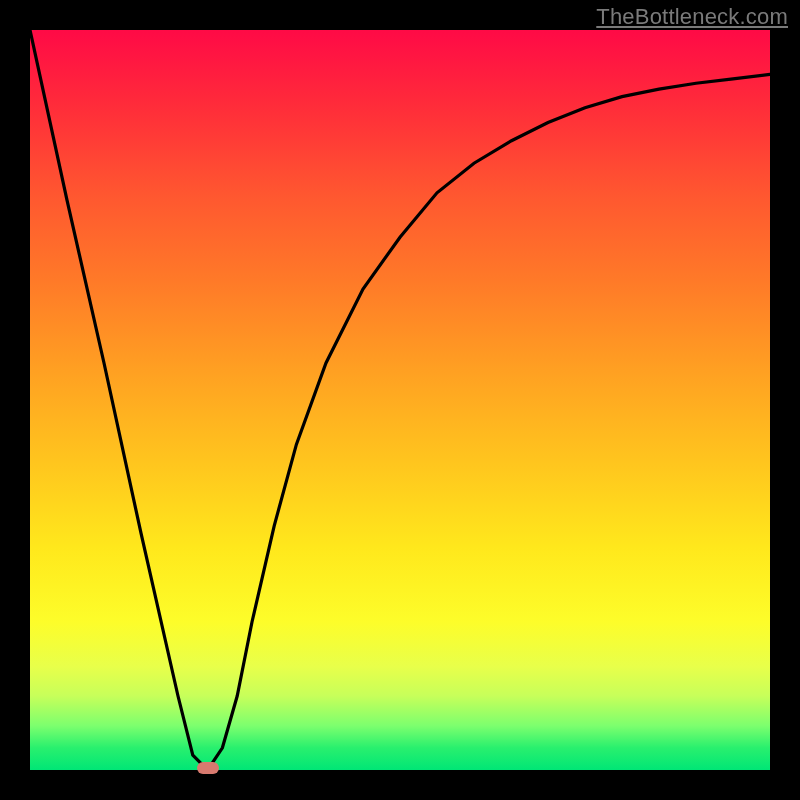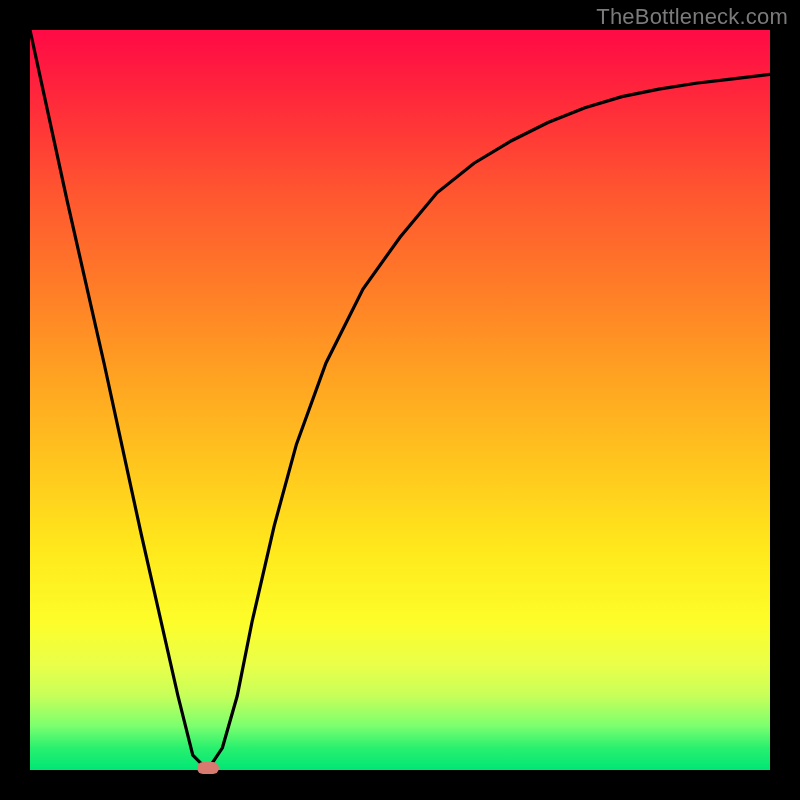--- a/index.html
+++ b/index.html
@@ -43,20 +43,21 @@
     );
   }
   .watermark {
     position: absolute;
     top: 4px;
     right: 12px;
     color: #7a7a7a;
     font-size: 22px;
     letter-spacing: 0.2px;
     user-select: none;
+    text-decoration: underline;
   }
   .curve-svg {
     position: absolute;
     left: 0;
     top: 0;
     width: 740px;
     height: 740px;
   }
   .marker {
     position: absolute;

